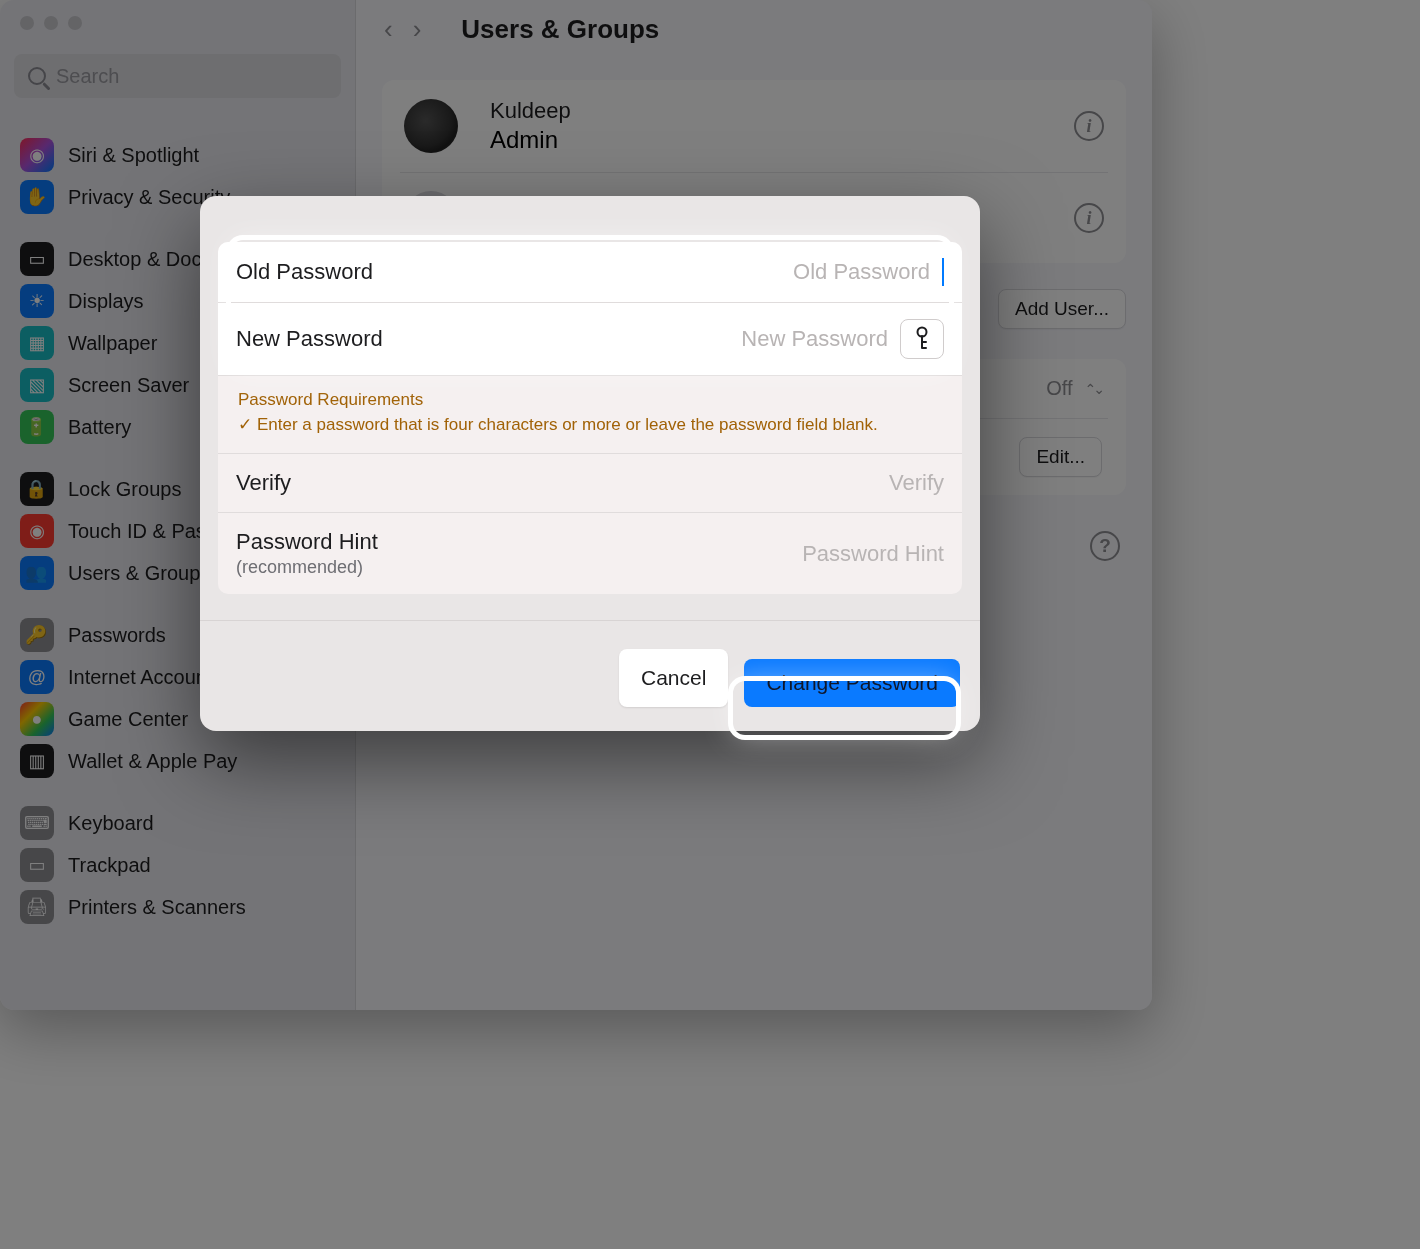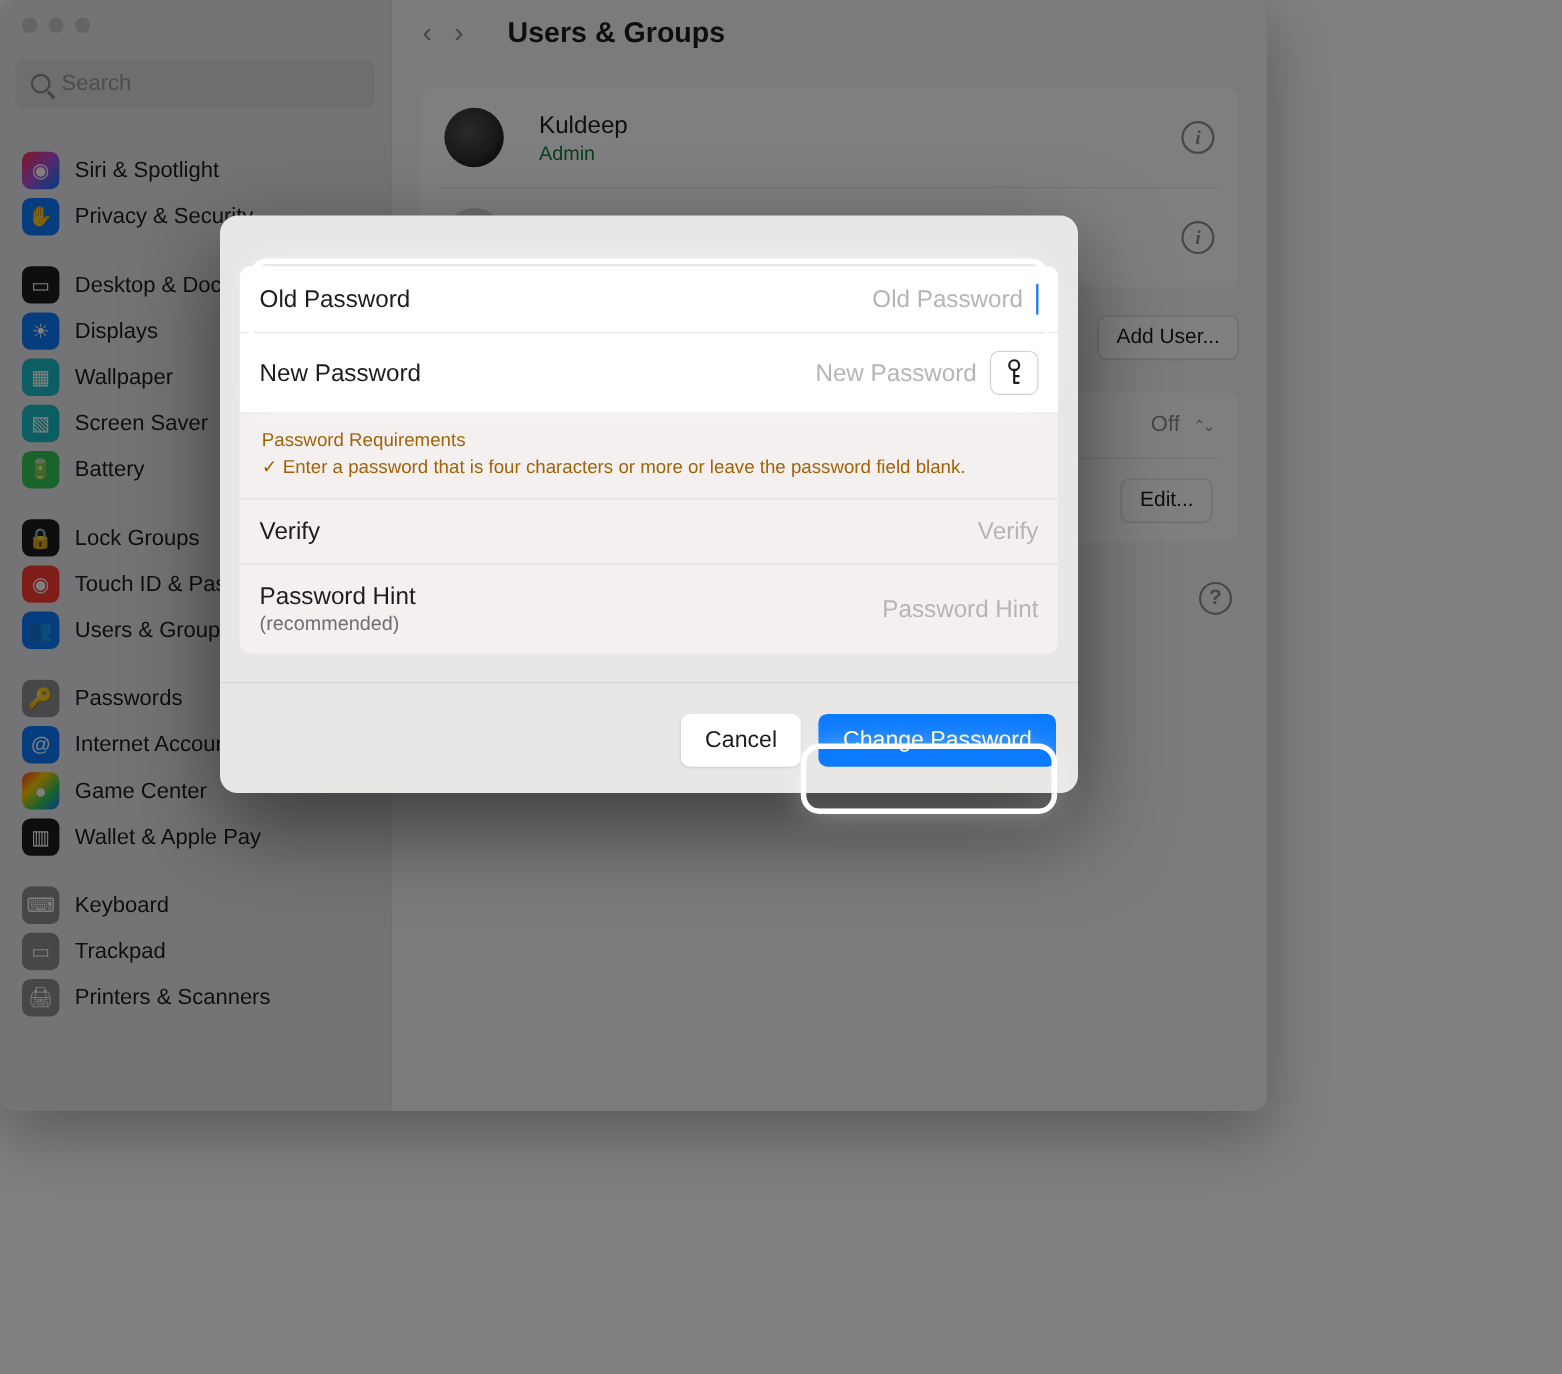--- a/index.html
+++ b/index.html
@@ -171,21 +171,21 @@
       content: "";
       width: 22px;
       height: 22px;
       background: #9a9aa2;
       border-radius: 50%;
       position: relative;
       top: -16px;
     }
     .user-info { flex: 1; }
     .user-name { font-size: 22px; font-weight: 500; color: #1d1d1f; }
-    .user-role { font-size: 18px; color: #15803d; margin-top: 2px; }
+    .user-role { font-size: 24px; color: #000000; margin-top: 2px; }
     .info-circle {
       width: 30px; height: 30px; border: 2.5px solid #8e8e93; border-radius: 50%;
       display: flex; align-items: center; justify-content: center;
       font-size: 18px; font-family: Georgia, serif; font-style: italic; color: #8e8e93;
       font-weight: 600;
     }
     .add-user-row { display: flex; justify-content: flex-end; margin-bottom: 30px; }
     .btn {
       background: #fff;
       border: 1px solid #d8d8dd;
@@ -321,22 +321,23 @@
       font-size: 21px;
       border: none;
     }
     .mbtn.secondary {
       background: #fff;
       color: #1d1d1f;
       box-shadow: 0 1px 2px rgba(0,0,0,0.1);
     }
     .mbtn.primary {
       background: #0a7aff;
-      color: #fef9c3;
+      color: #0f172a;
       font-weight: 500;
+      margin-top: 10px;
     }
   </style>
 </head>
 <body>
 
 <div class="window">
 
   <div class="sidebar">
     <div class="traffic-lights">
       <div class="traffic"></div>

